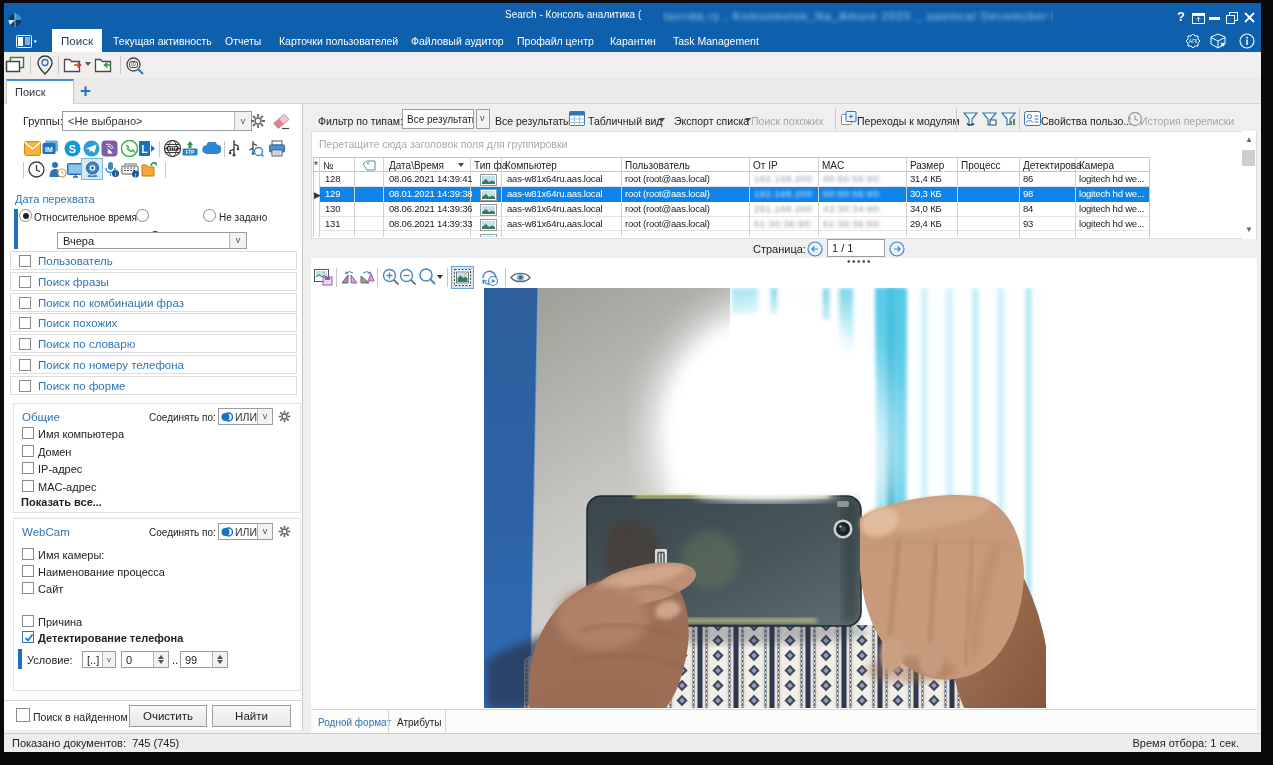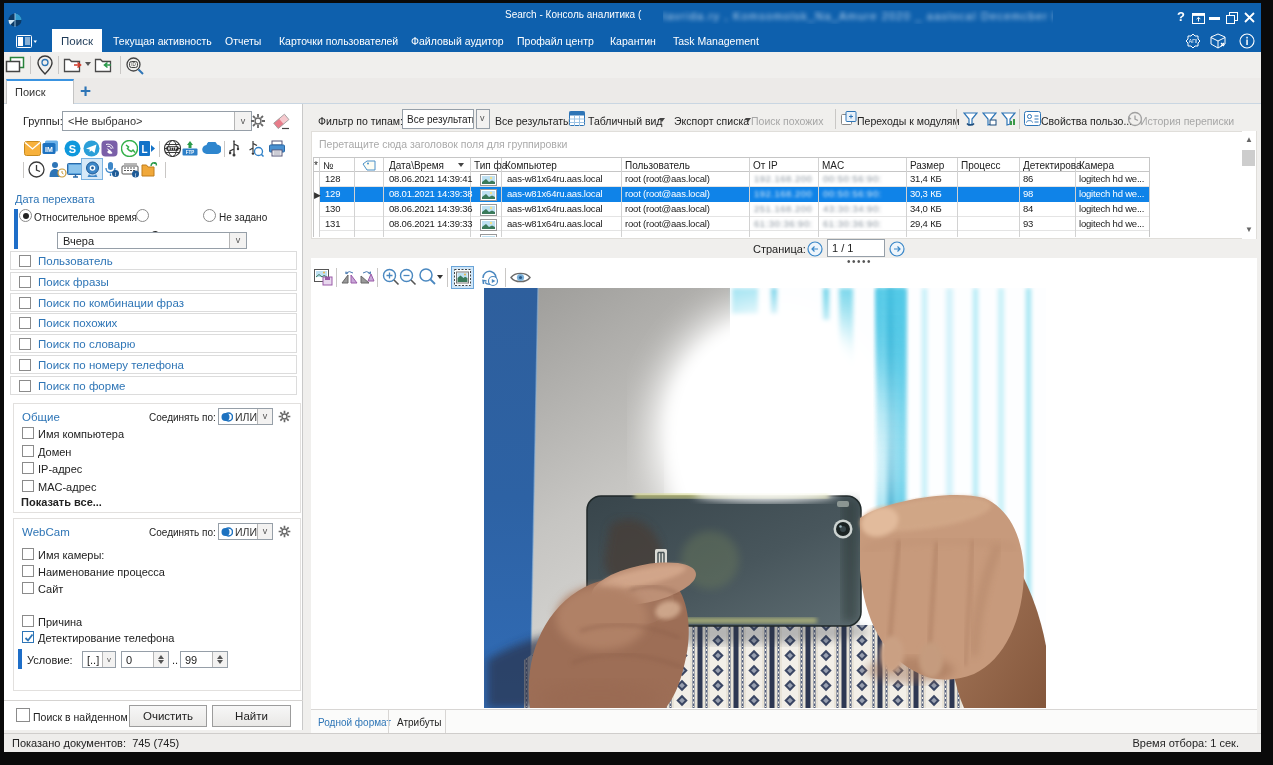--- a/index.html
+++ b/index.html
@@ -346,21 +346,21 @@
         <span class="ar" style="width:15px;line-height:15px;font-size:9px">v</span>
       </div>
 <svg style="position:absolute;left:263px;top:5px" width="15" height="15" viewBox="0 0 18 18">
         <circle cx="9" cy="9" r="3" fill="none" stroke="#666" stroke-width="1.6"></circle>
         <path d="M9 2 L9 5 M9 13 L9 16 M2 9 L5 9 M13 9 L16 9 M4 4 L6.2 6.2 M11.8 11.8 L14 14 M14 4 L11.8 6.2 M6.2 11.8 L4 14" stroke="#666" stroke-width="2"></path>
       </svg>
 <div class="srow" style="top:28px"><i class="cb2"></i>Имя камеры:</div>
 <div class="srow" style="top:45px"><i class="cb2"></i>Наименование процесса</div>
 <div class="srow" style="top:62px"><i class="cb2"></i>Сайт</div>
 <div class="srow" style="top:95px"><i class="cb2"></i>Причина</div>
-<div class="srow" style="top:111px;font-weight:normal"><i class="cb2" style="border-color:#2e75b6"></i><svg width="10" height="10" style="position:absolute;left:1.5px;top:3px" viewBox="0 0 10 10">
+<div class="srow" style="top:111px;font-weight:bold"><i class="cb2" style="border-color:#2e75b6"></i><svg width="10" height="10" style="position:absolute;left:1.5px;top:3px" viewBox="0 0 10 10">
           <path d="M1.5 5 L4 7.5 L8.5 1.5" fill="none" stroke="#2e75b6" stroke-width="1.8"></path>
         </svg>Детектирование телефона</div>
 <div style="position:absolute;left:4px;top:130px;width:4px;height:20px;background:#1e6ec8"></div>
 <div style="position:absolute;left:13px;top:135px">Условие:</div>
 <div class="combo" style="left:68px;top:132px;width:34px;height:17px">
         <span style="position:absolute;left:4px;top:2px">[..]</span>
         <span class="ar" style="width:13px;line-height:15px;font-size:8px">v</span>
       </div>
 <div class="combo" style="left:107px;top:132px;width:48px;height:17px">
         <span style="position:absolute;left:4px;top:2px">0</span>

